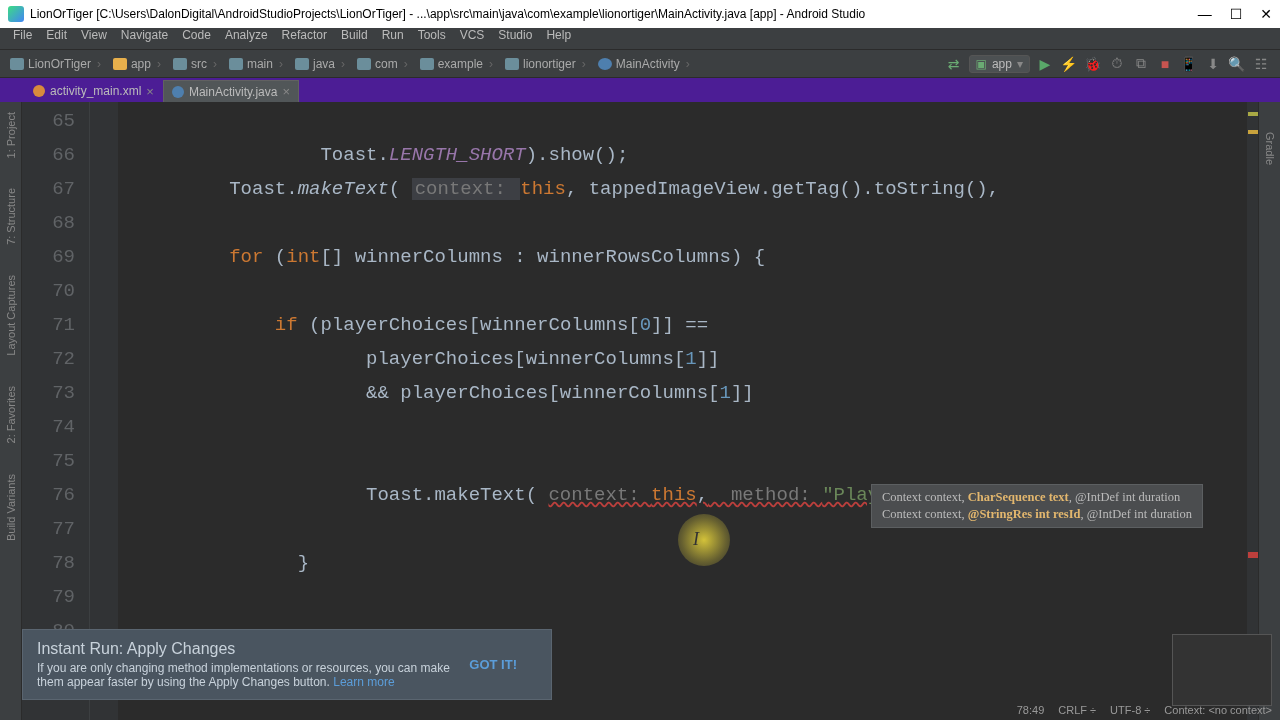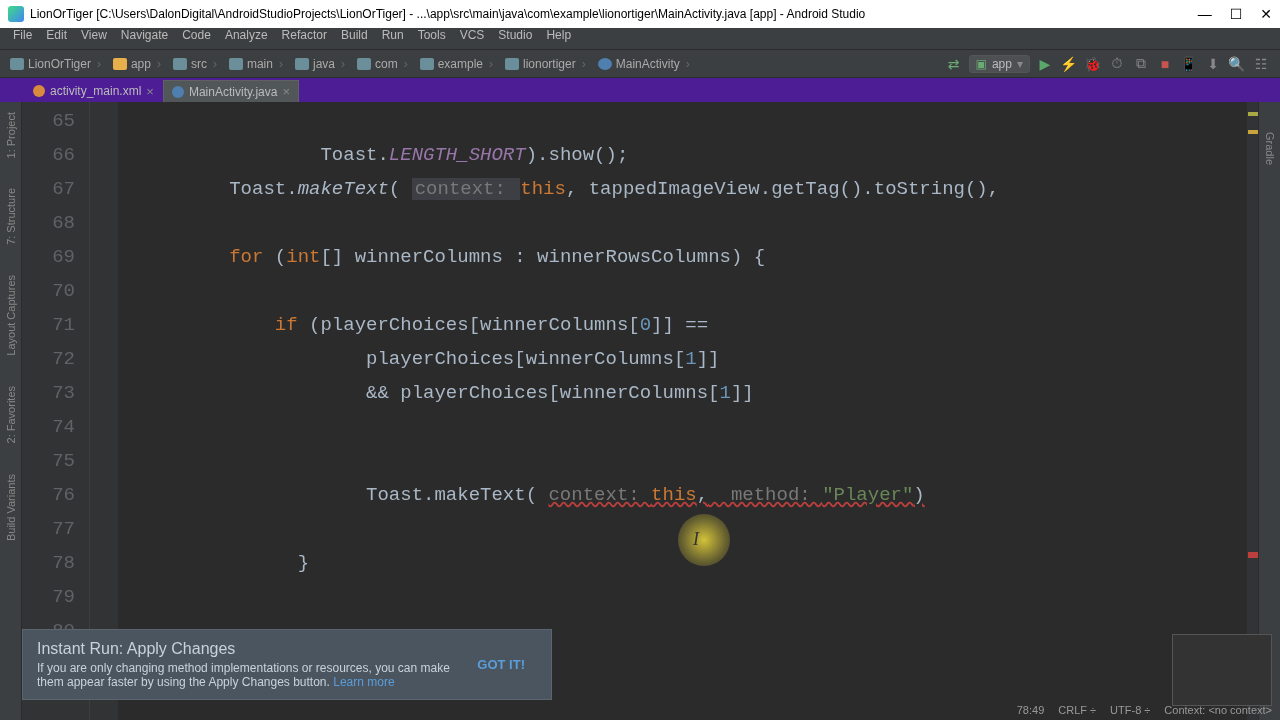--- a/index.html
+++ b/index.html
@@ -70,21 +70,21 @@
 .rightstrip { width: 12px; background: #313335; border-left: 1px solid #2b2b2b; position: relative; }
 .rightstrip .mark { position: absolute; right: 0; width: 10px; height: 4px; }
 .rightbar { width: 22px; background: #3c3f41; border-left: 1px solid #2b2b2b; display: flex; flex-direction: column; align-items: center; padding-top: 30px; gap: 30px; }
 .rightbar .v { writing-mode: vertical-rl; font-size: 11px; color: #888; cursor: pointer; }
 
 
 .notif { position: absolute; left: 22px; bottom: 20px; width: 530px; background: #4a5560; border: 1px solid #5a6570; padding: 10px 14px; color: #c8d2db; font-size: 12px; display: flex; }
 .notif .body { flex: 1; }
 .notif .title { font-size: 16px; margin-bottom: 3px; }
 .notif .link { color: #5b9dd9; }
-.notif .btn { color: #5b9dd9; font-weight: bold; font-size: 13px; align-self: center; margin-right: 12px; cursor: pointer; }
+.notif .btn { color: #5b9dd9; font-weight: bold; font-size: 13px; align-self: center; margin-right: 20px; cursor: pointer; }
 
 
 .status { position: absolute; bottom: 0; right: 8px; height: 20px; display: flex; align-items: center; font-size: 11px; color: #999; gap: 14px; }
 
 
 .cam { position: absolute; right: 8px; bottom: 14px; width: 100px; height: 72px; background: #333; border: 1px solid #555; }
 </style>
 </head>
 <body>
 
@@ -223,20 +223,24 @@
       <div class="codeline"></div>
       <div class="codeline"><span>            </span><span class="k">if</span><span> (playerChoices[winnerColumns[</span><span class="num">0</span><span>]] ==</span></div>
       <div class="codeline"><span>                    playerChoices[winnerColumns[</span><span class="num">1</span><span>]]</span></div>
       <div class="codeline"><span>                    &amp;&amp; playerChoices[winnerColumns[</span><span class="num">1</span><span>]]</span></div>
       <div class="codeline"></div>
       <div class="codeline"></div>
       <div class="codeline"><span>                    Toast.makeText( </span><span class="err-u"><span class="hint">context: </span><span class="k">this</span><span>,</span><span class="hint">  method: </span><span class="s">"Player"</span><span>)</span></span></div>
       <div class="codeline"></div>
       <div class="codeline"><span>              }</span></div>
 
+      <div class="popup" style="top:382px; left:753px;">
+        <div><span class="ann">Context context, </span><span class="b">CharSequence text</span><span class="ann">, @IntDef int duration</span></div>
+        <div><span class="ann">Context context, </span><span class="b">@StringRes int resId</span><span class="ann">, @IntDef int duration</span></div>
+      </div>
 
       <div class="highlight-cursor" style="top:412px; left:560px;"></div>
       <div class="highlight-cursor" style="top:420px; left:575px; width:20px; height:20px; background:none; color:#333; font-family:serif; font-style:italic; font-size:18px;">I</div>
 
     </div>
     <div class="rightstrip">
       <div class="mark" style="top:10px;background:#a9a945"></div>
       <div class="mark" style="top:28px;background:#c9a33d"></div>
       <div class="mark" style="top:450px;background:#bc3f3c;height:6px"></div>
     </div>

